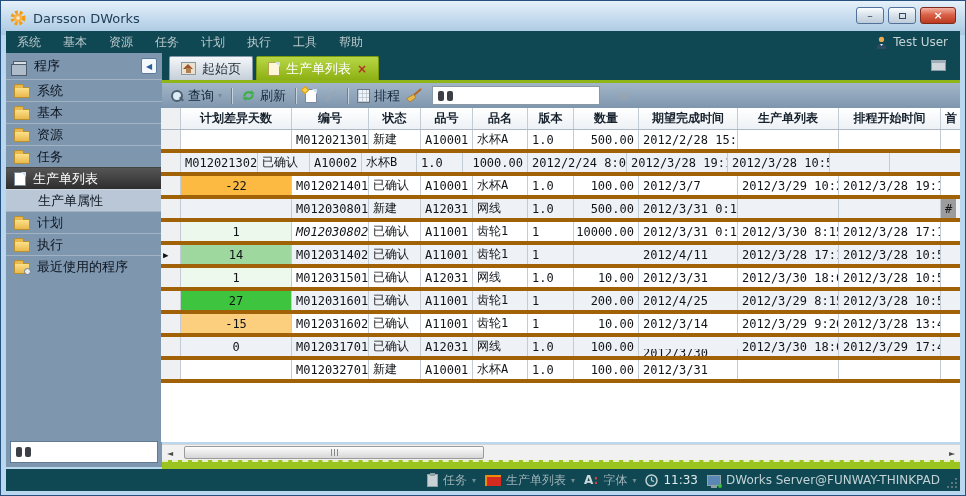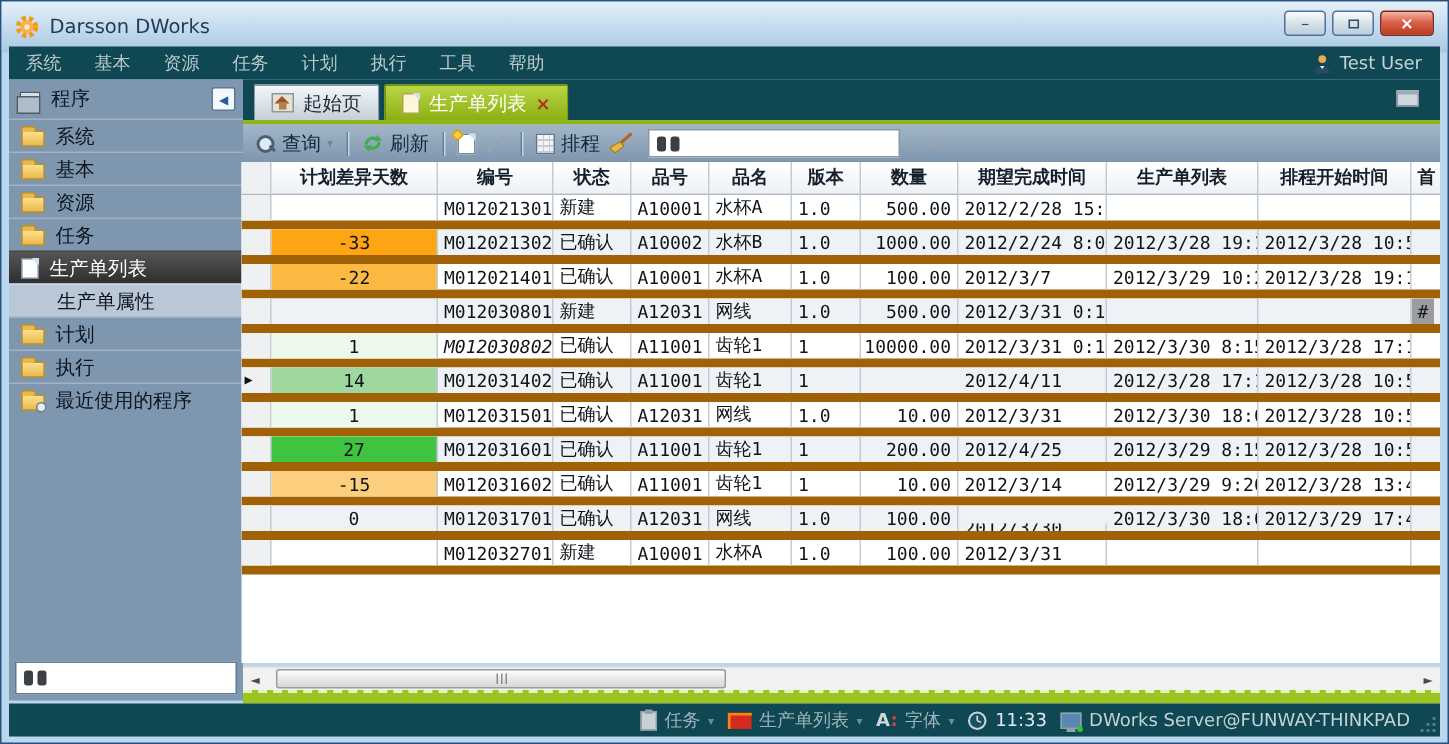--- a/index.html
+++ b/index.html
@@ -115,21 +115,21 @@
   .table { position:absolute; top:107px; left:160px; right:5px; bottom:53px; background:#fff;
     overflow:hidden; font-size:12px; font-family:"DejaVu Sans Mono","Liberation Mono",monospace; }
   .thead { display:flex; height:22px; background:linear-gradient(#ffffff,#edf1f5);
     border-bottom:1px solid #aeb9c4; font-weight:600; color:#15202c;
     font-family:"DejaVu Sans","Liberation Sans",sans-serif; }
   .hcell { flex:none; border-right:1px solid #c3ccd5; display:flex; align-items:center;
     justify-content:center; white-space:nowrap; overflow:hidden; }
   .hcell.left { justify-content:flex-start; padding-left:4px; }
   .sel { width:20px; flex:none; background:#eef0f2; border-right:1px solid #c3ccd5;
     display:flex; align-items:center; justify-content:flex-start; padding-left:2px; }
-  .row { display:flex; height:23px; background:#fff; border-bottom:6px solid #a16207; }
+  .row { display:flex; height:23px; background:#fff; border-bottom:4px solid #a16207; }
   .row.alt { background:#eef2f6; }
   .cell { flex:none; border-right:1px solid #c3ccd5; display:flex; align-items:center;
     padding:0 4px; white-space:nowrap; overflow:hidden; color:#101418; }
   .cell.c { justify-content:center; } .cell.r { justify-content:flex-end; }
   .cell.extra { padding:0; }
   .row-arrow { font-size:9px; color:#111; }
   .hash { background:#9c9c9c; color:#14181c; height:100%; display:flex; align-items:center; padding:0 4px; }
 
   
   .hscroll { position:absolute; left:161px; right:5px; top:443px; height:16px; background:#f1f1f1;
@@ -333,21 +333,20 @@
           <div class="cell" style="width: 55px;">水杯A</div>
           <div class="cell" style="width: 46px;">1.0</div>
           <div class="cell r" style="width: 65px;">500.00</div>
           <div class="cell" style="width: 99px;">2012/2/28 15:00</div>
           <div class="cell" style="width: 101px;"></div>
           <div class="cell" style="width: 102px;"></div>
           <div class="cell extra" style="width: 60px;"></div>
         </div>
         <div class="row alt">
           <div class="sel"></div>
-          <div class="cell c" style="width: 111px; background: rgb(255, 164, 19);">-33</div>
           <div class="cell" style="width: 77px;">M012021302</div>
           <div class="cell" style="width: 52px;">已确认</div>
           <div class="cell" style="width: 52px;">A10002</div>
           <div class="cell" style="width: 55px;">水杯B</div>
           <div class="cell" style="width: 46px;">1.0</div>
           <div class="cell r" style="width: 65px;">1000.00</div>
           <div class="cell" style="width: 99px;">2012/2/24 8:00</div>
           <div class="cell" style="width: 101px;">2012/3/28 19:10</div>
           <div class="cell" style="width: 102px;">2012/3/28 10:52</div>
           <div class="cell extra" style="width: 60px;"></div>

